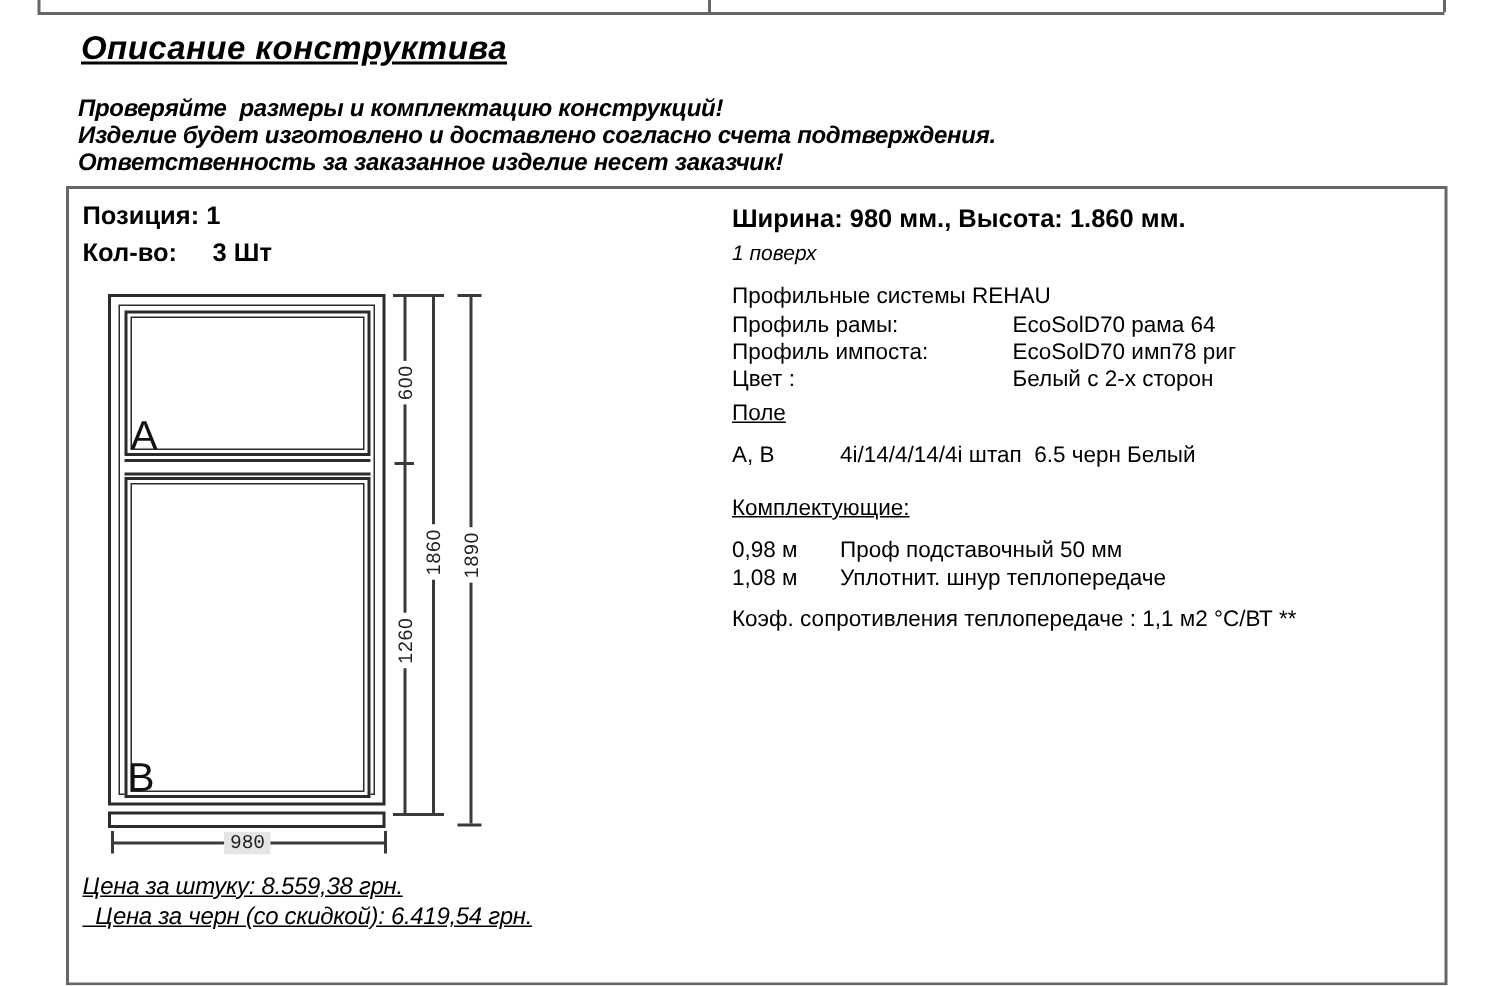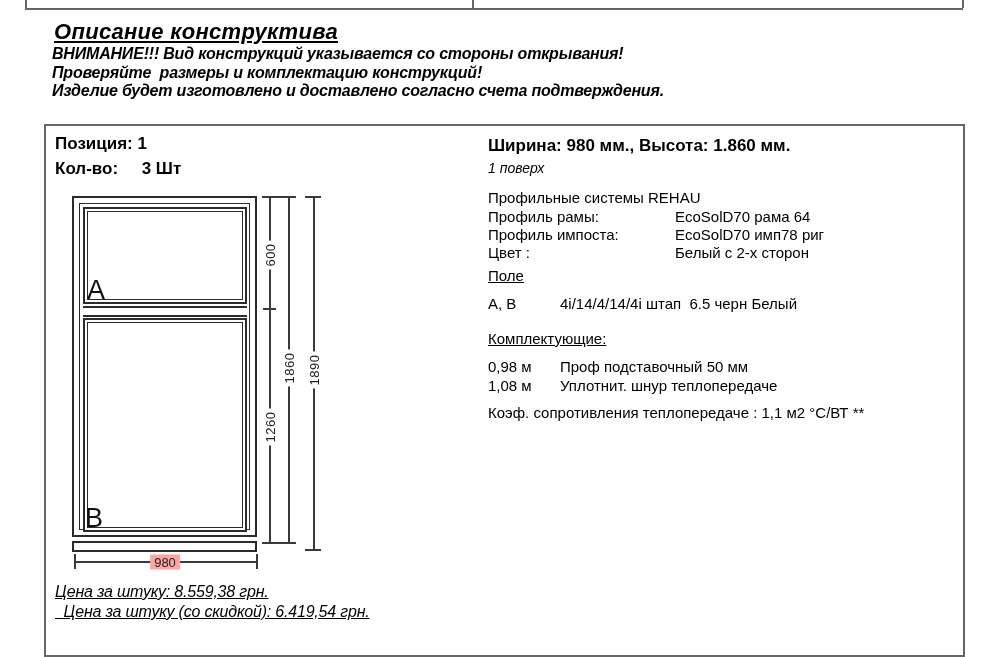--- a/index.html
+++ b/index.html
@@ -38,38 +38,38 @@
   .pane{position:absolute;border:2px solid #2b2b2b;background:#fff;}
   .glass{position:absolute;left:2px;top:2px;right:2px;bottom:2px;border:1px solid #2b2b2b;background:#fff;}
   .mullion{position:absolute;left:83px;top:306px;width:164px;height:11px;border-top:2px solid #2b2b2b;border-bottom:2px solid #2b2b2b;background:#fff;}
   .stand{position:absolute;left:72px;top:541px;width:185px;height:11px;border:2px solid #2b2b2b;background:#fff;}
   .pane-label{position:absolute;font-size:27px;line-height:27px;color:#111;}
   .vdim{
     position:absolute;transform:translate(-50%,-50%) rotate(-90deg);
     background:#fff;font-size:13px;color:#222;padding:0 3px;letter-spacing:0.5px;white-space:nowrap;
   }
   .hdim-label{
-    position:absolute;background:#fca5a5;font-size:13px;color:#222;padding:0 4px;
-    transform:translate(-50%,-50%);white-space:nowrap;
+    position:absolute;background:#e5e5e5;font-size:13px;color:#222;padding:0 4px;
+    transform:translate(-50%,-50%);white-space:nowrap;font-family:Liberation Mono, monospace;
   }
 </style>
 </head>
 <body>
 
 <div class="page">
 
   <div class="tline" style="left:25px;top:8px;width:938px;height:1.5px;"></div>
   <div class="tline" style="left:25px;top:0;width:1.5px;height:8px;"></div>
   <div class="tline" style="left:472px;top:0;width:1.5px;height:8px;"></div>
   <div class="tline" style="left:962px;top:0;width:1.5px;height:8px;"></div>
 
   <div class="doc-title">Описание конструктива</div>
-  <div class="warning" style="top:45px;">ВНИМАНИЕ!!! Вид конструкций указывается со стороны открывания!</div>
   <div class="warning" style="top:82px;">Изделие будет изготовлено и доставлено согласно счета подтверждения.</div>
   <div class="warning" style="top:64px;">Проверяйте  размеры и комплектацию конструкций!</div>
+  <div class="warning" style="top:100px;">Ответственность за заказанное изделие несет заказчик!</div>
 
   <div class="pos-box"></div>
 
   <div class="bold-head" style="left:55px;top:134px;">Позиция: 1</div>
   <div class="bold-head" style="left:55px;top:159px;">Кол-во:     3 Шт</div>
 
   <div>
     <div class="frame-outer"></div>
     <div class="frame-inner"></div>
 
@@ -136,15 +136,15 @@
     <div class="body-txt" style="left:560px;top:358px;">Проф подставочный 50 мм</div>
   </div>
   <div>
     <div class="body-txt" style="left:488px;top:377px;">1,08 м</div>
     <div class="body-txt" style="left:560px;top:377px;">Уплотнит. шнур теплопередаче</div>
   </div>
 
   <div class="body-txt" style="left:488px;top:404px;">Коэф. сопротивления теплопередаче : 1,1 м2 °С/ВТ **</div>
 
   <div class="price-line" style="top:583px;">Цена за штуку: 8.559,38 грн.</div>
-  <div class="price-line" style="top:603px;">  Цена за штуку (со скидкой): 6.419,54 грн.</div>
+  <div class="price-line" style="top:603px;">  Цена за черн (со скидкой): 6.419,54 грн.</div>
 
 </div>
 
 </body></html>

